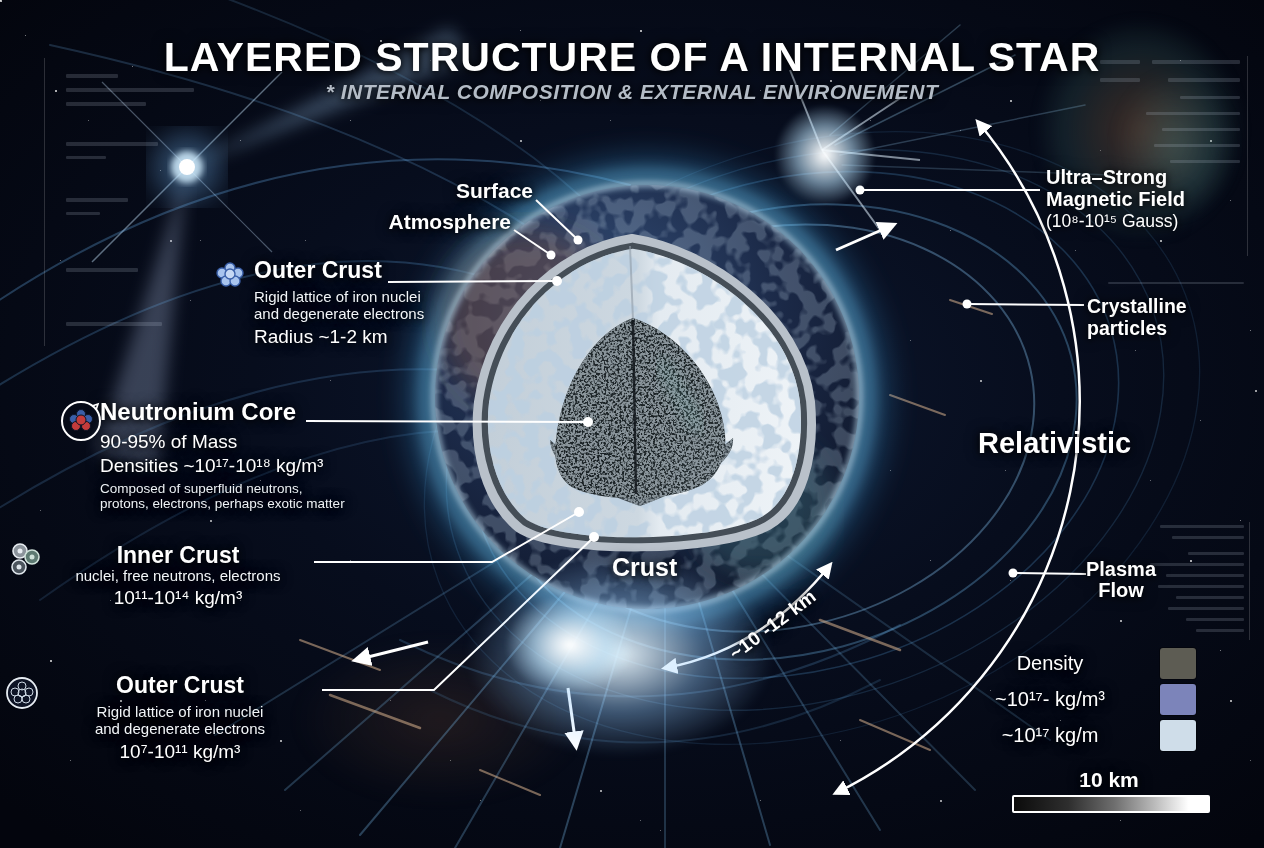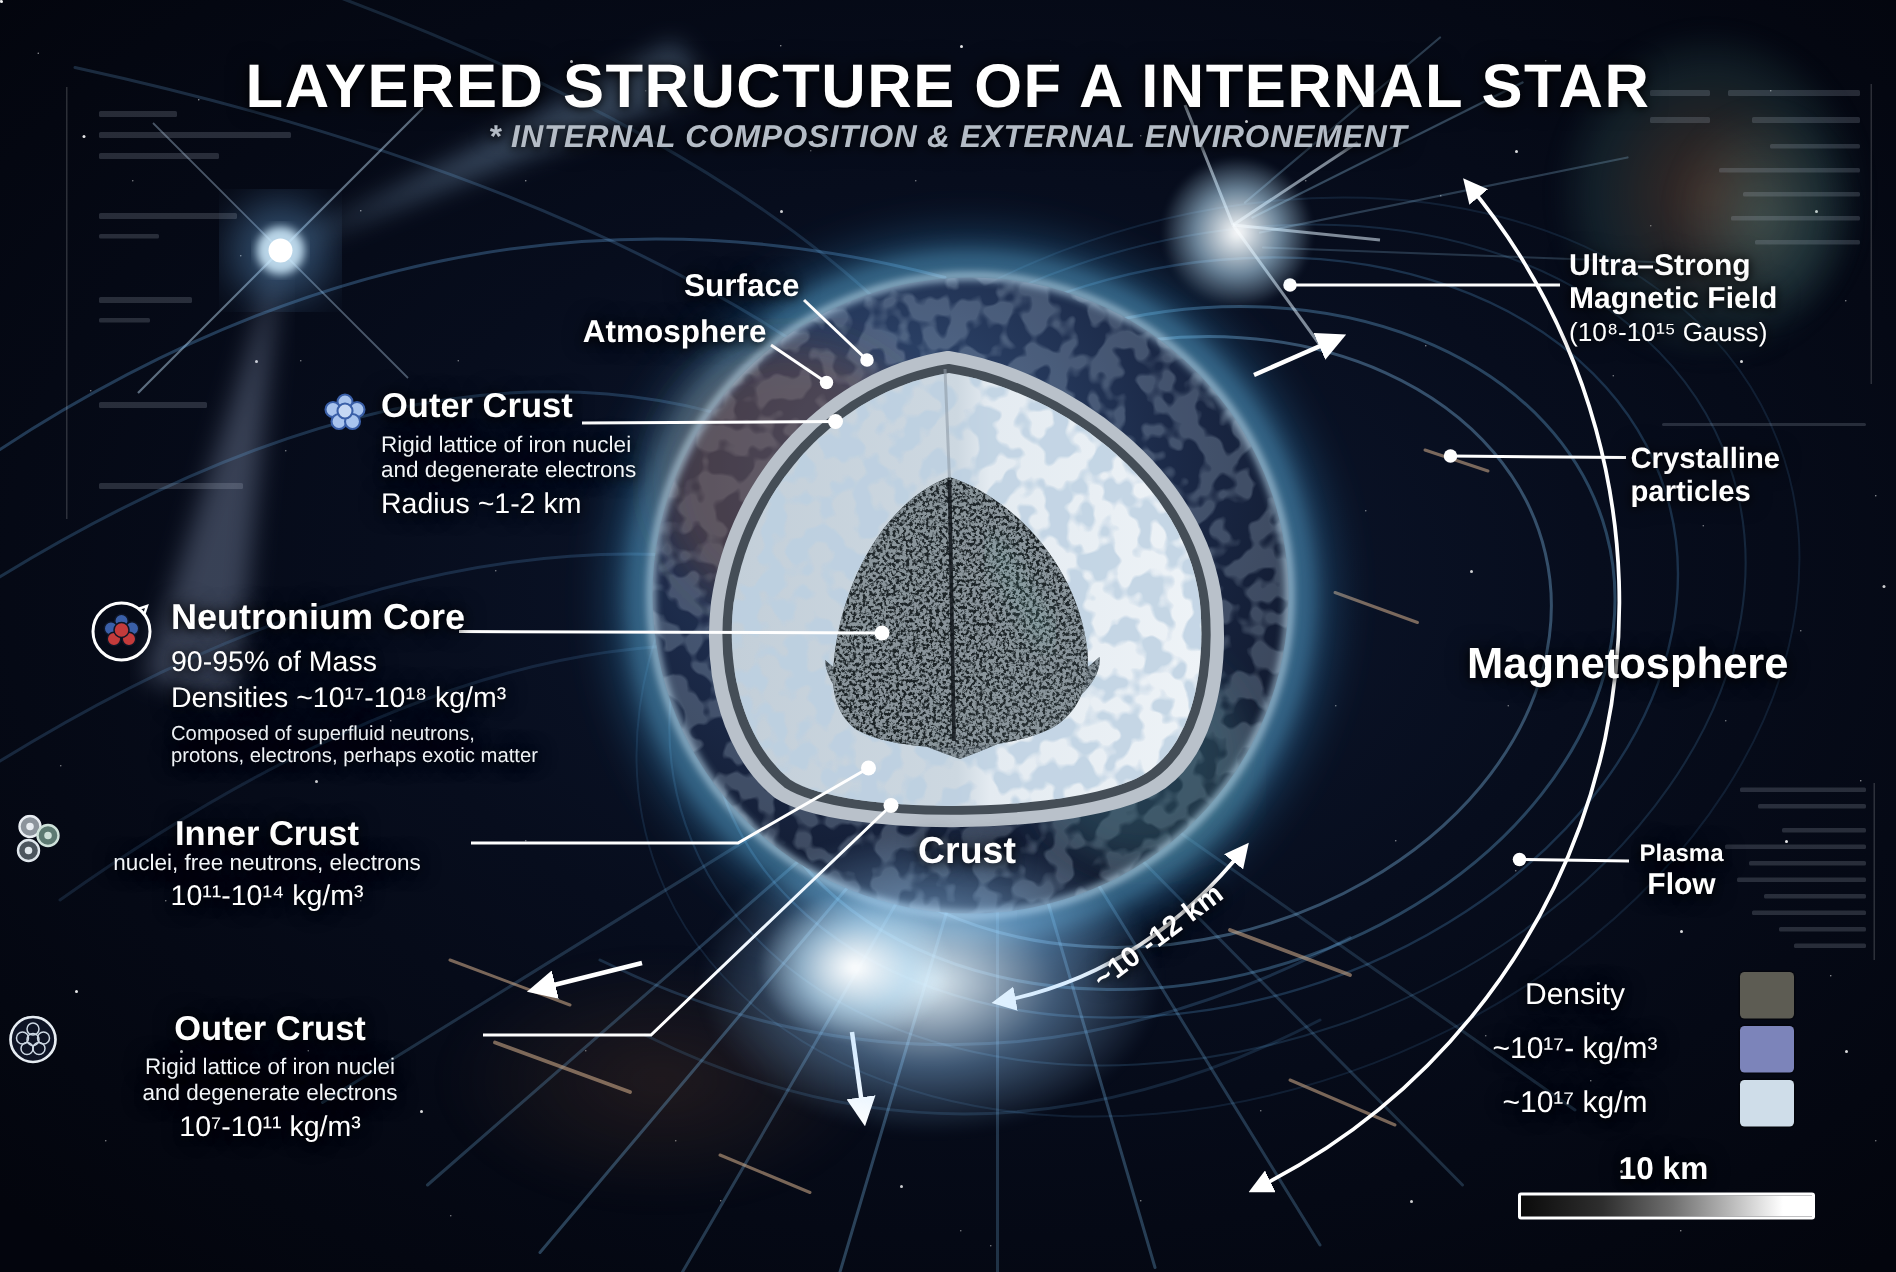--- a/index.html
+++ b/index.html
@@ -288,21 +288,21 @@
       <path d="M 34 8 l 6 -2 -2 6" fill="none" stroke="#fff" stroke-width="1.6"></path>
       <g stroke="#0e1526" stroke-width="1">
         <circle cx="23" cy="16" r="4.5" fill="#3a5fa8"></circle>
           <circle cx="16" cy="21" r="4.5" fill="#3a5fa8"></circle>
         <circle cx="30" cy="21" r="4.5" fill="#3a5fa8"></circle>
           <circle cx="18" cy="28" r="4.5" fill="#c43b3b"></circle>
         <circle cx="28" cy="28" r="4.5" fill="#c43b3b"></circle>
           <circle cx="23" cy="22" r="5" fill="#c43b3b"></circle>
       </g>
     </svg>
-    <div class="lbl" style="margin-left:56px;">
+    <div class="lbl" style="margin-left:42px;">
       <div style="font-size:24px;font-weight:bold;">Neutronium Core</div>
       <div class="val" style="margin-top:5px;">90-95% of Mass</div>
       <div class="val" style="margin-top:3px;">Densities ~10¹⁷-10¹⁸ kg/m³</div>
       <div class="small" style="margin-top:5px;">Composed of superfluid neutrons,</div>
       <div class="small">protons, electrons, perhaps exotic matter</div>
     </div>
   </div>
 
   <div class="abs r" style="right:956px;top:543px;width:260px;">
     <svg width="34" height="36" viewBox="0 0 34 36" style="position:absolute;left:-40px;top:0;">
@@ -345,23 +345,23 @@
 
   <div class="abs lbl" style="left:1046px;top:166px;">
     <div style="font-size:20px;font-weight:bold;line-height:22px;">Ultra–Strong</div>
     <div style="font-size:20px;font-weight:bold;line-height:22px;">Magnetic Field</div>
     <div style="font-size:17.5px;line-height:22px;">(10⁸-10¹⁵ Gauss)</div>
   </div>
   <div class="abs lbl" style="left:1087px;top:295px;">
     <div style="font-size:19.5px;font-weight:600;line-height:22px;">Crystalline</div>
     <div style="font-size:19.5px;font-weight:600;line-height:22px;">particles</div>
   </div>
-  <div class="abs lbl" style="left:978px;top:427px;font-size:29px;font-weight:bold;">Magnetosphere</div>
+  <div class="abs lbl" style="left:978px;top:427px;font-size:29px;font-weight:bold;">Relativistic</div>
   <div class="abs lbl" style="left:1076px;top:559px;width:90px;text-align:center;">
-    <div style="font-size:16px;font-weight:600;line-height:21px;">Plasma</div>
+    <div style="font-size:20px;font-weight:600;line-height:21px;">Plasma</div>
     <div style="font-size:20px;font-weight:600;line-height:21px;">Flow</div>
   </div>
 
   <div>
     <div class="abs" style="left:1160px;top:648px;width:36px;height:31px;">
       <span class="lg-swatch" style="background: rgb(93, 92, 83);"></span>
     </div>
     <div class="abs lbl legend-label r" style="right:114px;top:652px;width:200px;">Density</div>
     <div class="abs" style="left:1160px;top:684px;width:36px;height:31px;">
       <span class="lg-swatch" style="background: rgb(124, 132, 186);"></span>

